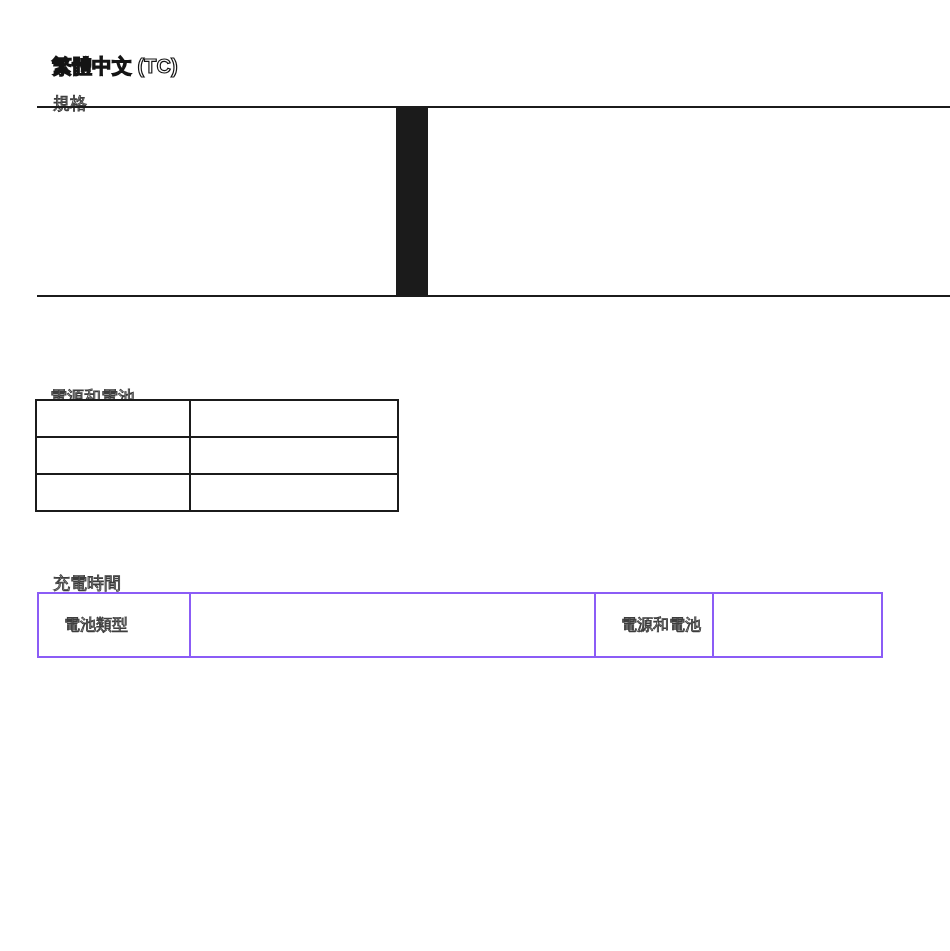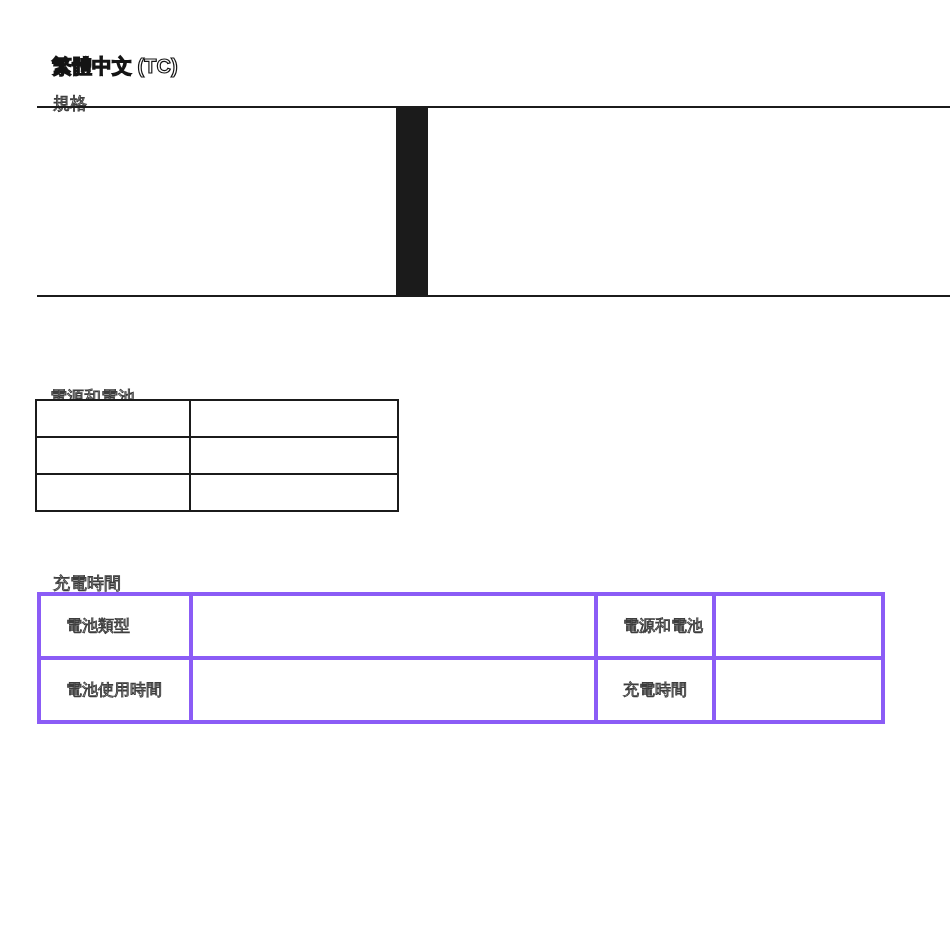--- a/index.html
+++ b/index.html
@@ -80,21 +80,21 @@
 
   
   .power-table {
     position: absolute;
     left: 5px; top: 560px;
     width: 844px;
     border-collapse: collapse;
     table-layout: fixed;
   }
   .power-table td {
-    border: 4px solid #8b5cf6;
+    border: 2px solid #8b5cf6;
     height: 64px;
     vertical-align: middle;
     background: #ffffff;
   }
   .power-col1 { width: 152px; }
   .power-col2 { width: 405px; }
   .power-col3 { width: 118px; }
   .power-col4 { width: 169px; }
   .label-cell { padding-left: 9px; }
   .label-cell span {
@@ -154,26 +154,16 @@
       <tr>
         <td class="label-cell">
           <span class="outline">電池類型</span>
         </td>
         <td></td>
         <td class="label-cell">
           <span class="outline">電源和電池</span>
         </td>
         <td></td>
       </tr>
-      <tr>
-        <td class="label-cell">
-          <span class="outline">電池使用時間</span>
-        </td>
-        <td></td>
-        <td class="label-cell">
-          <span class="outline">充電時間</span>
-        </td>
-        <td></td>
-      </tr>
     </tbody>
   </table>
 
 </div>
 
 </body></html>

